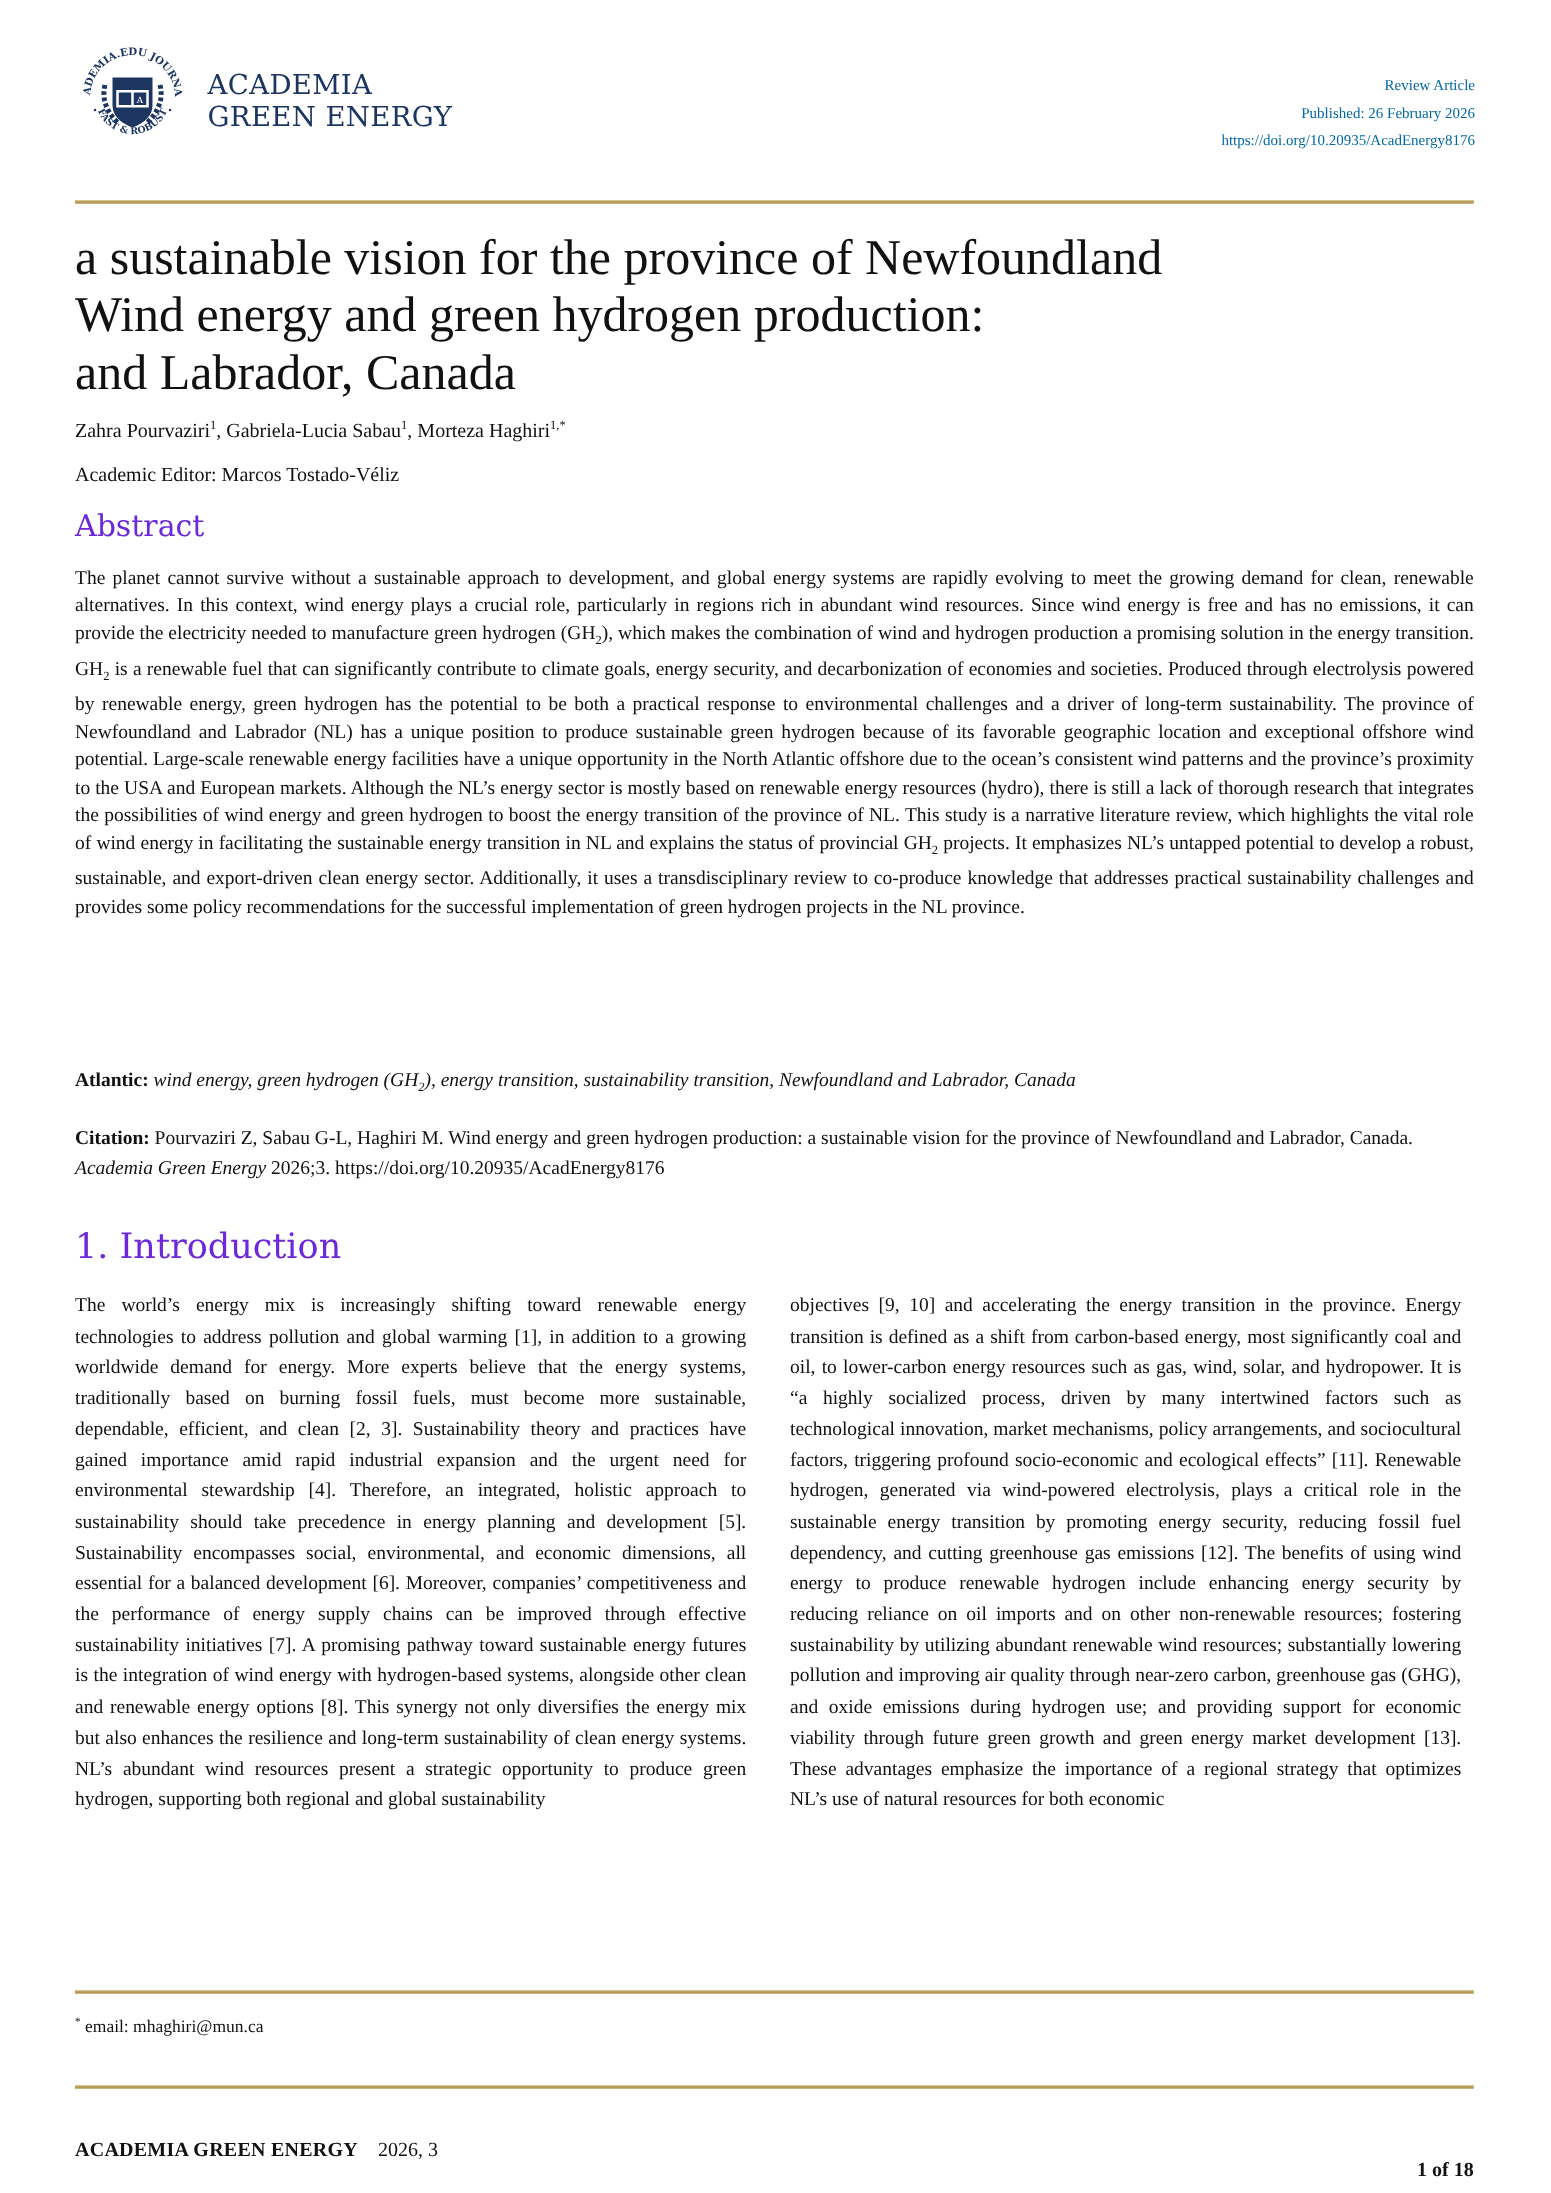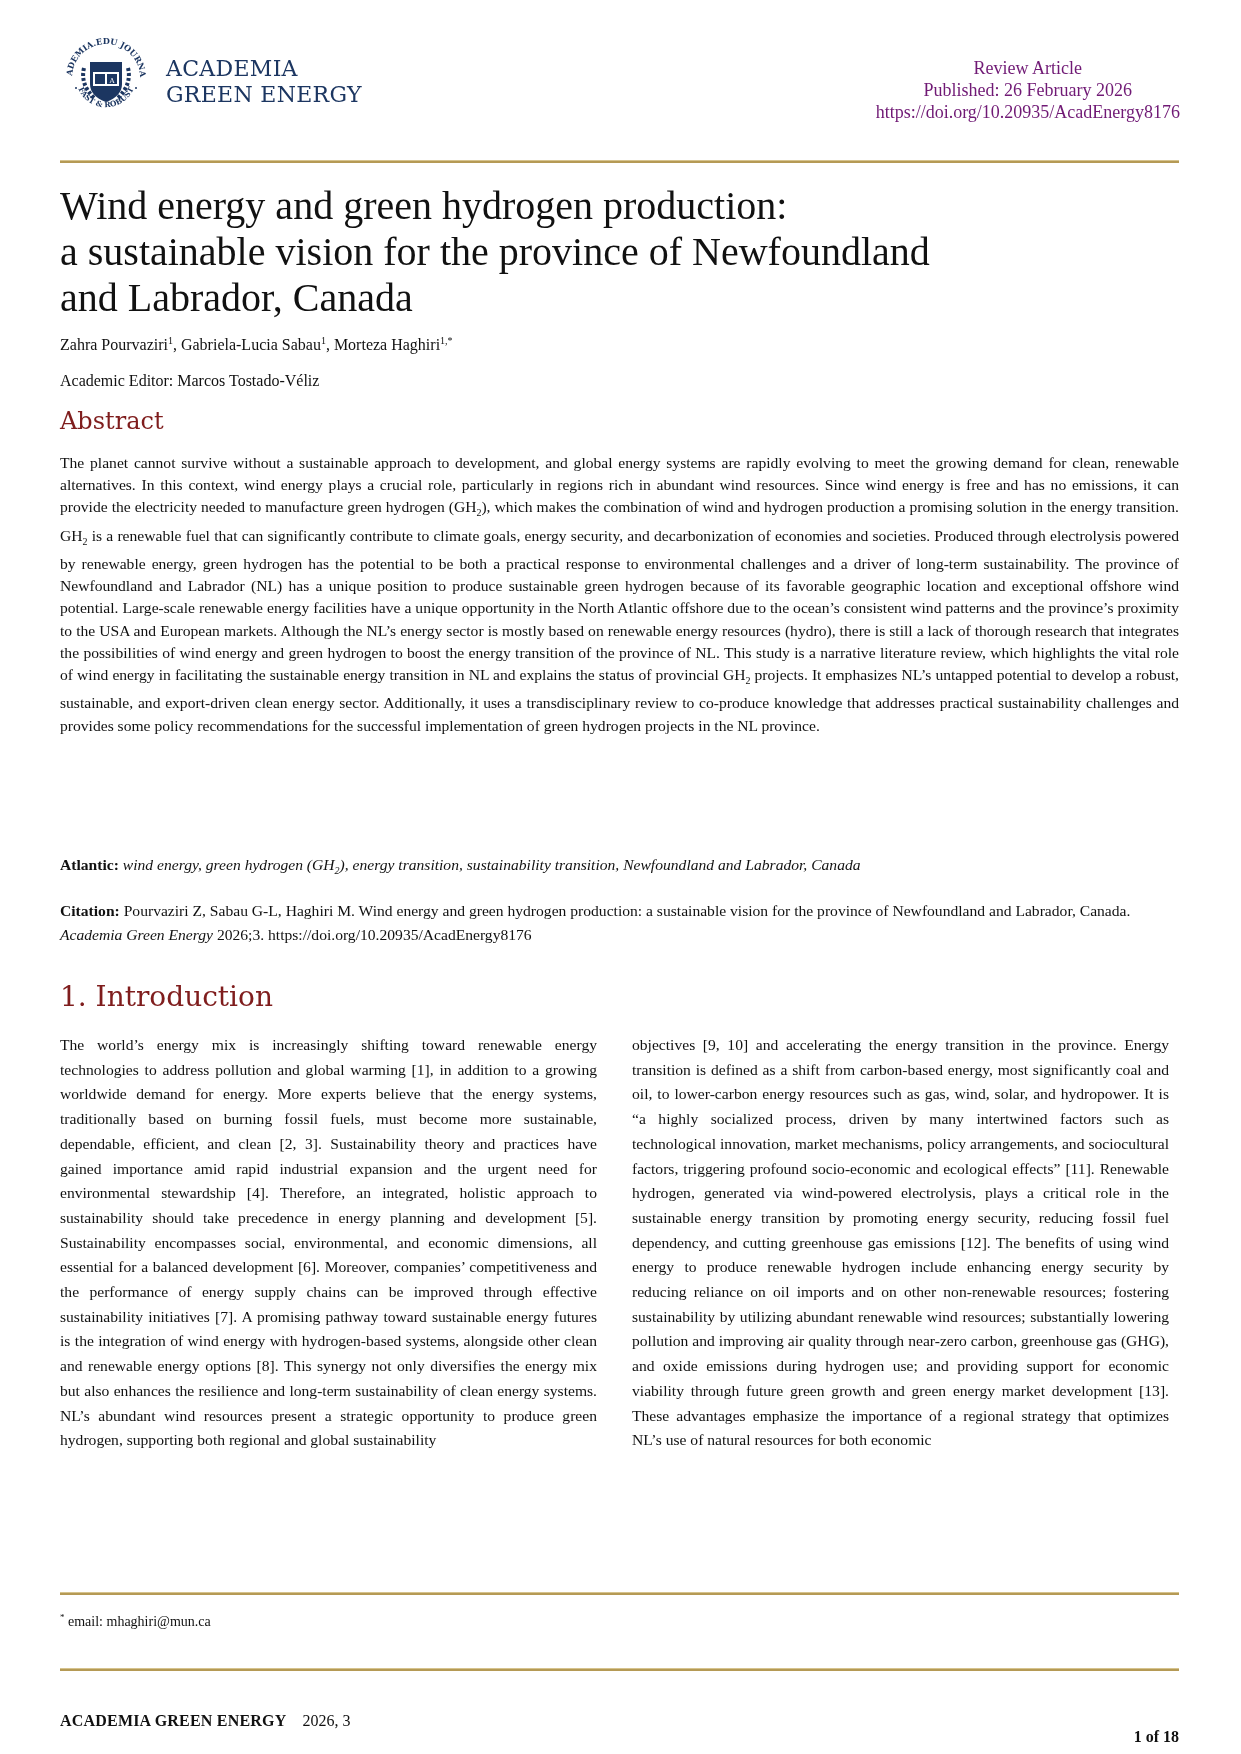--- a/index.html
+++ b/index.html
@@ -2,30 +2,30 @@
 <html><head>
 <meta charset="utf-8">
 <style>
   * { box-sizing: border-box; margin: 0; padding: 0; }
   html, body { width: 1241px; height: 1754px; background: #ffffff; }
   body { position: relative; font-family: "DejaVu Serif", "Liberation Serif", serif; color: #111; overflow: hidden; }
 
   .header { position: absolute; left: 60px; top: 28px; width: 1120px; height: 100px; }
   .logo { position: absolute; left: 0; top: 0; width: 92px; height: 92px; }
   .brand { position: absolute; left: 106px; top: 28px; font-family: "DejaVu Serif", serif; color: #1c3661; font-size: 22px; line-height: 26px; letter-spacing: 0.3px; }
-  .meta { position: absolute; right: 0; top: 29px; text-align: center; font-family: "Liberation Serif", serif; font-size: 18px; line-height: 22px; color: #701a75; }
+  .meta { position: absolute; right: 0; top: 29px; text-align: right; font-family: "Liberation Serif", serif; font-size: 12px; line-height: 22px; color: #0369a1; }
 
   .rule { position: absolute; left: 60px; width: 1119px; height: 3px; background: #b59a55; border-top: 1px solid #d6c38e; }
 
   .title { position: absolute; left: 60px; top: 183px; width: 1100px; font-family: "Liberation Serif", serif; font-size: 40px; line-height: 46px; color: #111; font-weight: normal; }
   .authors { position: absolute; left: 60px; top: 335px; font-family: "Liberation Serif", serif; font-size: 16px; color: #111; }
   .authors sup { font-size: 10px; }
   .editor { position: absolute; left: 60px; top: 372px; font-family: "Liberation Serif", serif; font-size: 16px; color: #111; }
 
-  .section-h { position: absolute; left: 60px; font-family: "DejaVu Serif", serif; color: #7f1d1d; font-weight: normal; }
+  .section-h { position: absolute; left: 60px; font-family: "DejaVu Serif", serif; color: #6d28d9; font-weight: normal; }
   .abstract-h { top: 407px; font-size: 24px; }
   .intro-h { top: 980px; font-size: 28px; }
 
   .abstract { position: absolute; left: 60px; top: 452px; width: 1119px; font-family: "Liberation Serif", serif; font-size: 15.6px; line-height: 22.2px; text-align: justify; color: #111; }
   .abstract sub, .col sub, .kw sub { font-size: 10px; }
 
   .kw { position: absolute; left: 60px; top: 854px; width: 1119px; font-family: "Liberation Serif", serif; font-size: 15.6px; line-height: 22px; }
   .kw b, .cite b { font-weight: bold; }
   .kw i { font-style: italic; }
   .cite { position: absolute; left: 60px; top: 899px; width: 1119px; font-family: "Liberation Serif", serif; font-size: 15.6px; line-height: 24px; }
@@ -73,22 +73,22 @@
   <div class="meta">
     <div>Review Article</div>
     <div>Published: 26 February 2026</div>
     <div>https://doi.org/10.20935/AcadEnergy8176</div>
   </div>
 </div>
 
 <div class="rule" style="top:160px;"></div>
 
 <h1 class="title">
+  <div>a sustainable vision for the province of Newfoundland</div>
   <div>Wind energy and green hydrogen production:</div>
-  <div>a sustainable vision for the province of Newfoundland</div>
   <div>and Labrador, Canada</div>
 </h1>
 
 <div class="authors">
   <span>Zahra Pourvaziri</span><sup>1</sup><span>, </span><span>Gabriela-Lucia Sabau</span><sup>1</sup><span>, </span><span>Morteza Haghiri</span><sup>1,*</sup>
 </div>
 <div class="editor">Academic Editor: Marcos Tostado-Véliz</div>
 
 <h2 class="section-h abstract-h">Abstract</h2>
 <p class="abstract"><span>The planet cannot survive without a sustainable approach to development, and global energy systems are rapidly evolving to meet the growing demand for clean, renewable alternatives. In this context, wind energy plays a crucial role, particularly in regions rich in abundant wind resources. Since wind energy is free and has no emissions, it can provide the electricity needed to manufacture green hydrogen (GH</span><sub>2</sub><span>), which makes the combination of wind and hydrogen production a promising solution in the energy transition. GH</span><sub>2</sub><span> is a renewable fuel that can significantly contribute to climate goals, energy security, and decarbonization of economies and societies. Produced through electrolysis powered by renewable energy, green hydrogen has the potential to be both a practical response to environmental challenges and a driver of long-term sustainability. The province of Newfoundland and Labrador (NL) has a unique position to produce sustainable green hydrogen because of its favorable geographic location and exceptional offshore wind potential. Large-scale renewable energy facilities have a unique opportunity in the North Atlantic offshore due to the ocean’s consistent wind patterns and the province’s proximity to the USA and European markets. Although the NL’s energy sector is mostly based on renewable energy resources (hydro), there is still a lack of thorough research that integrates the possibilities of wind energy and green hydrogen to boost the energy transition of the province of NL. This study is a narrative literature review, which highlights the vital role of wind energy in facilitating the sustainable energy transition in NL and explains the status of provincial GH</span><sub>2</sub><span> projects. It emphasizes NL’s untapped potential to develop a robust, sustainable, and export-driven clean energy sector. Additionally, it uses a transdisciplinary review to co-produce knowledge that addresses practical sustainability challenges and provides some policy recommendations for the successful implementation of green hydrogen projects in the NL province.</span></p>

